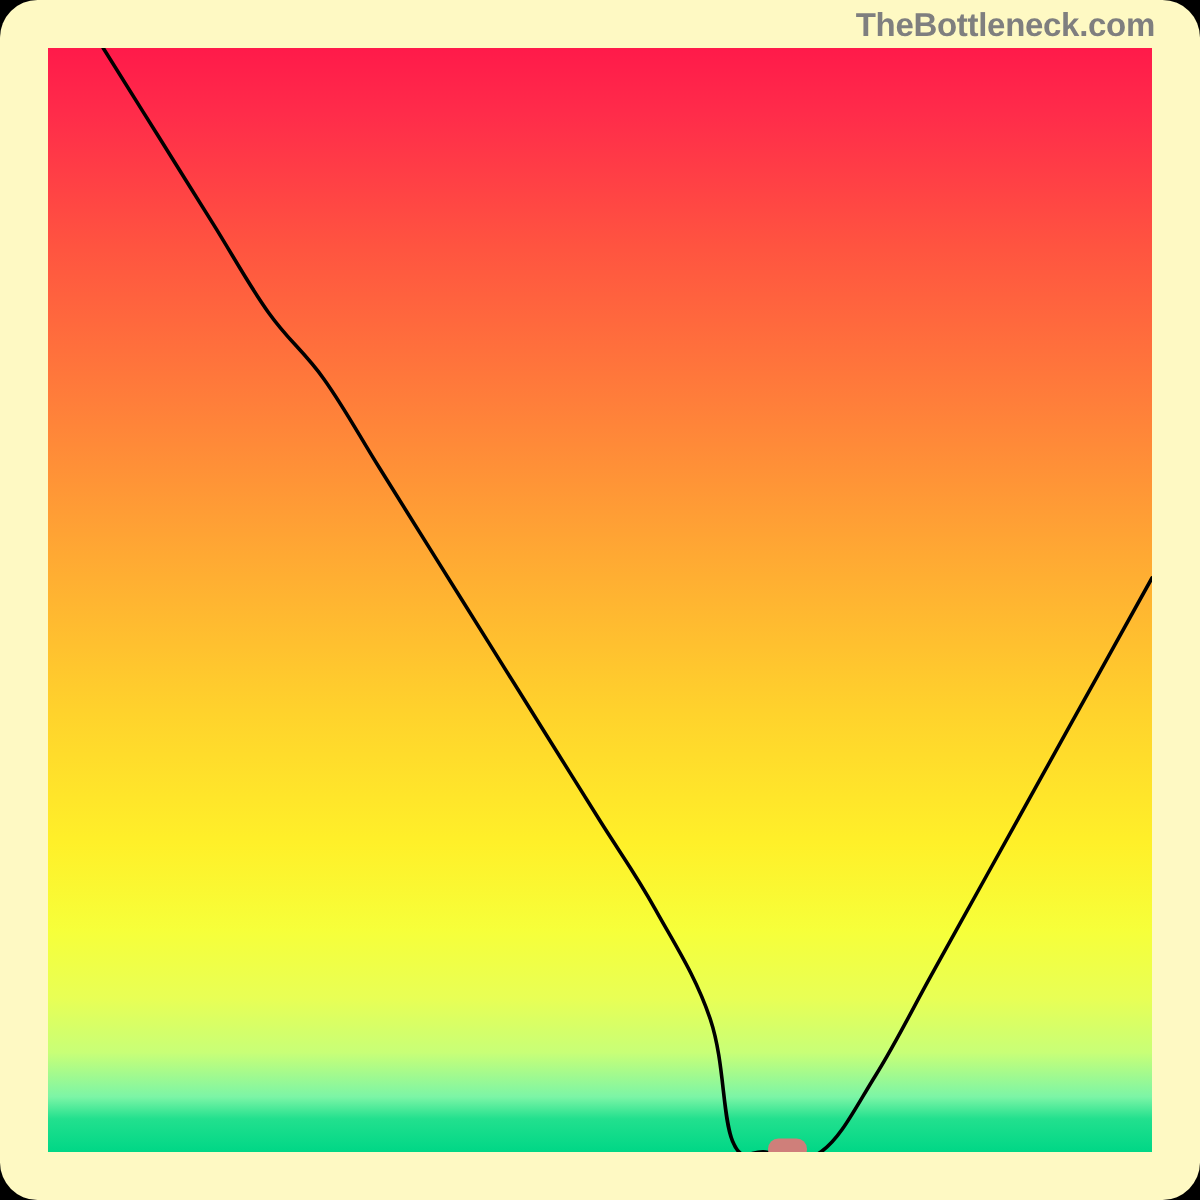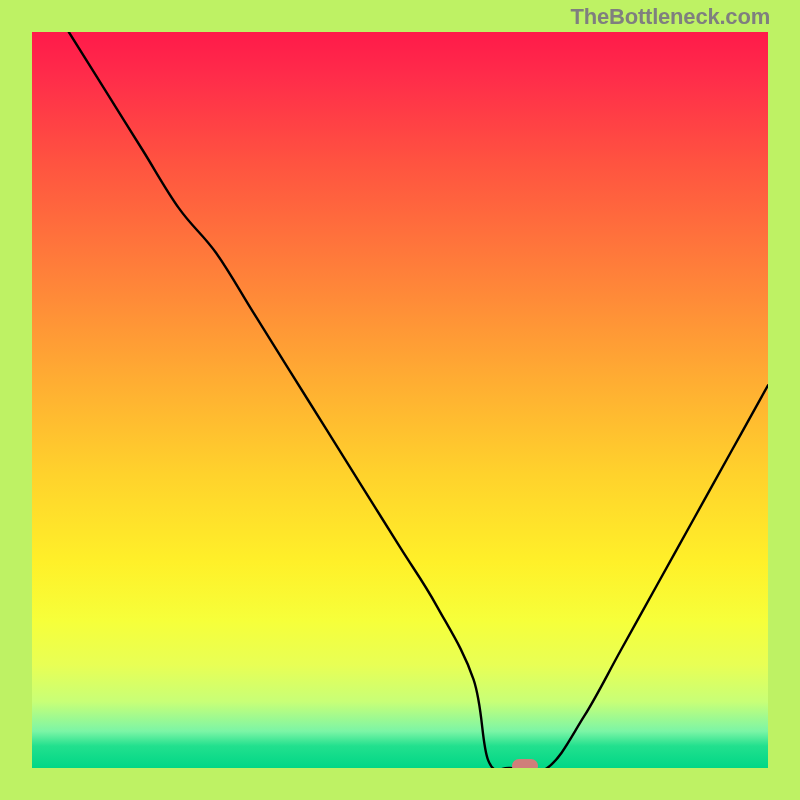--- a/index.html
+++ b/index.html
@@ -9,21 +9,22 @@
     height: 800px;
     background: #000000;
     overflow: hidden;
   }
   .frame {
     position: absolute;
     left: 0;
     top: 0;
     width: 800px;
     height: 800px;
-    background: #bef264;
+    background: #fef9c3;
+    border-radius: 25px;
   }
   .plot-area {
     position: absolute;
     left: 32px;
     top: 32px;
     width: 736px;
     height: 736px;
     overflow: hidden;
   }
   .gradient {

